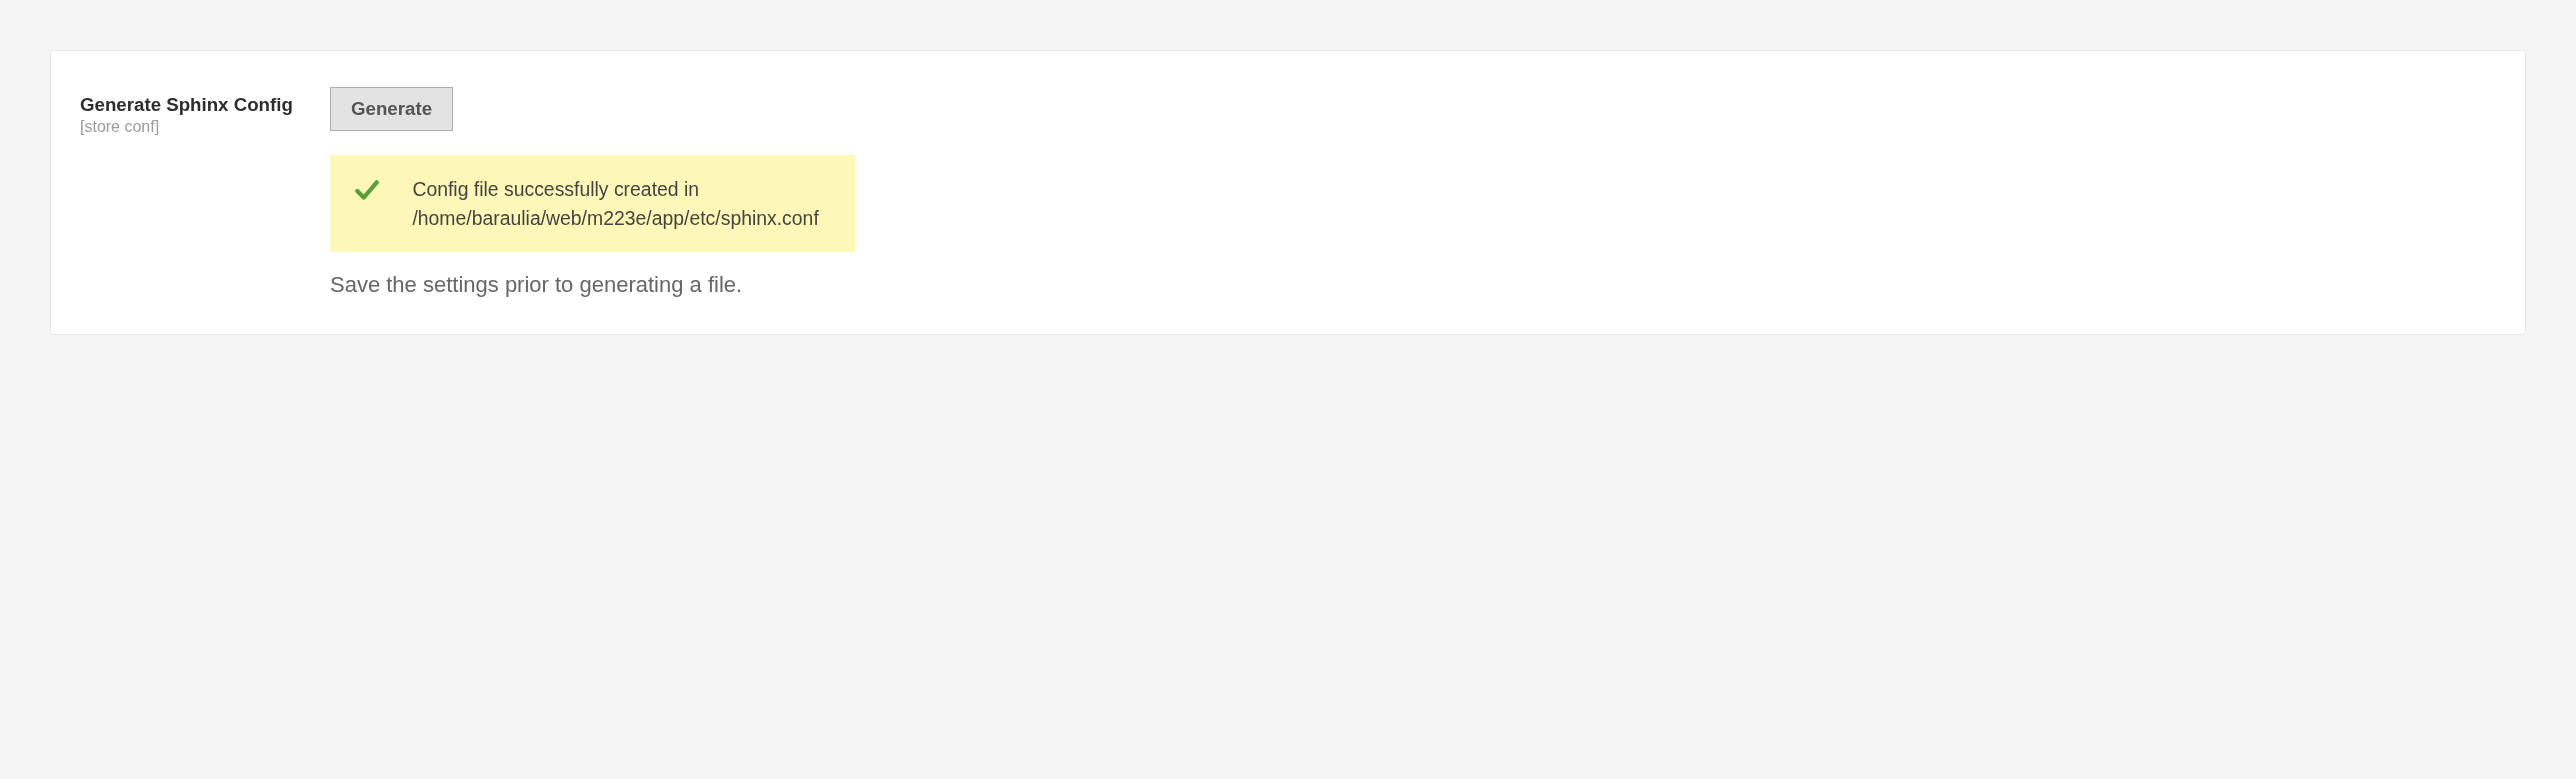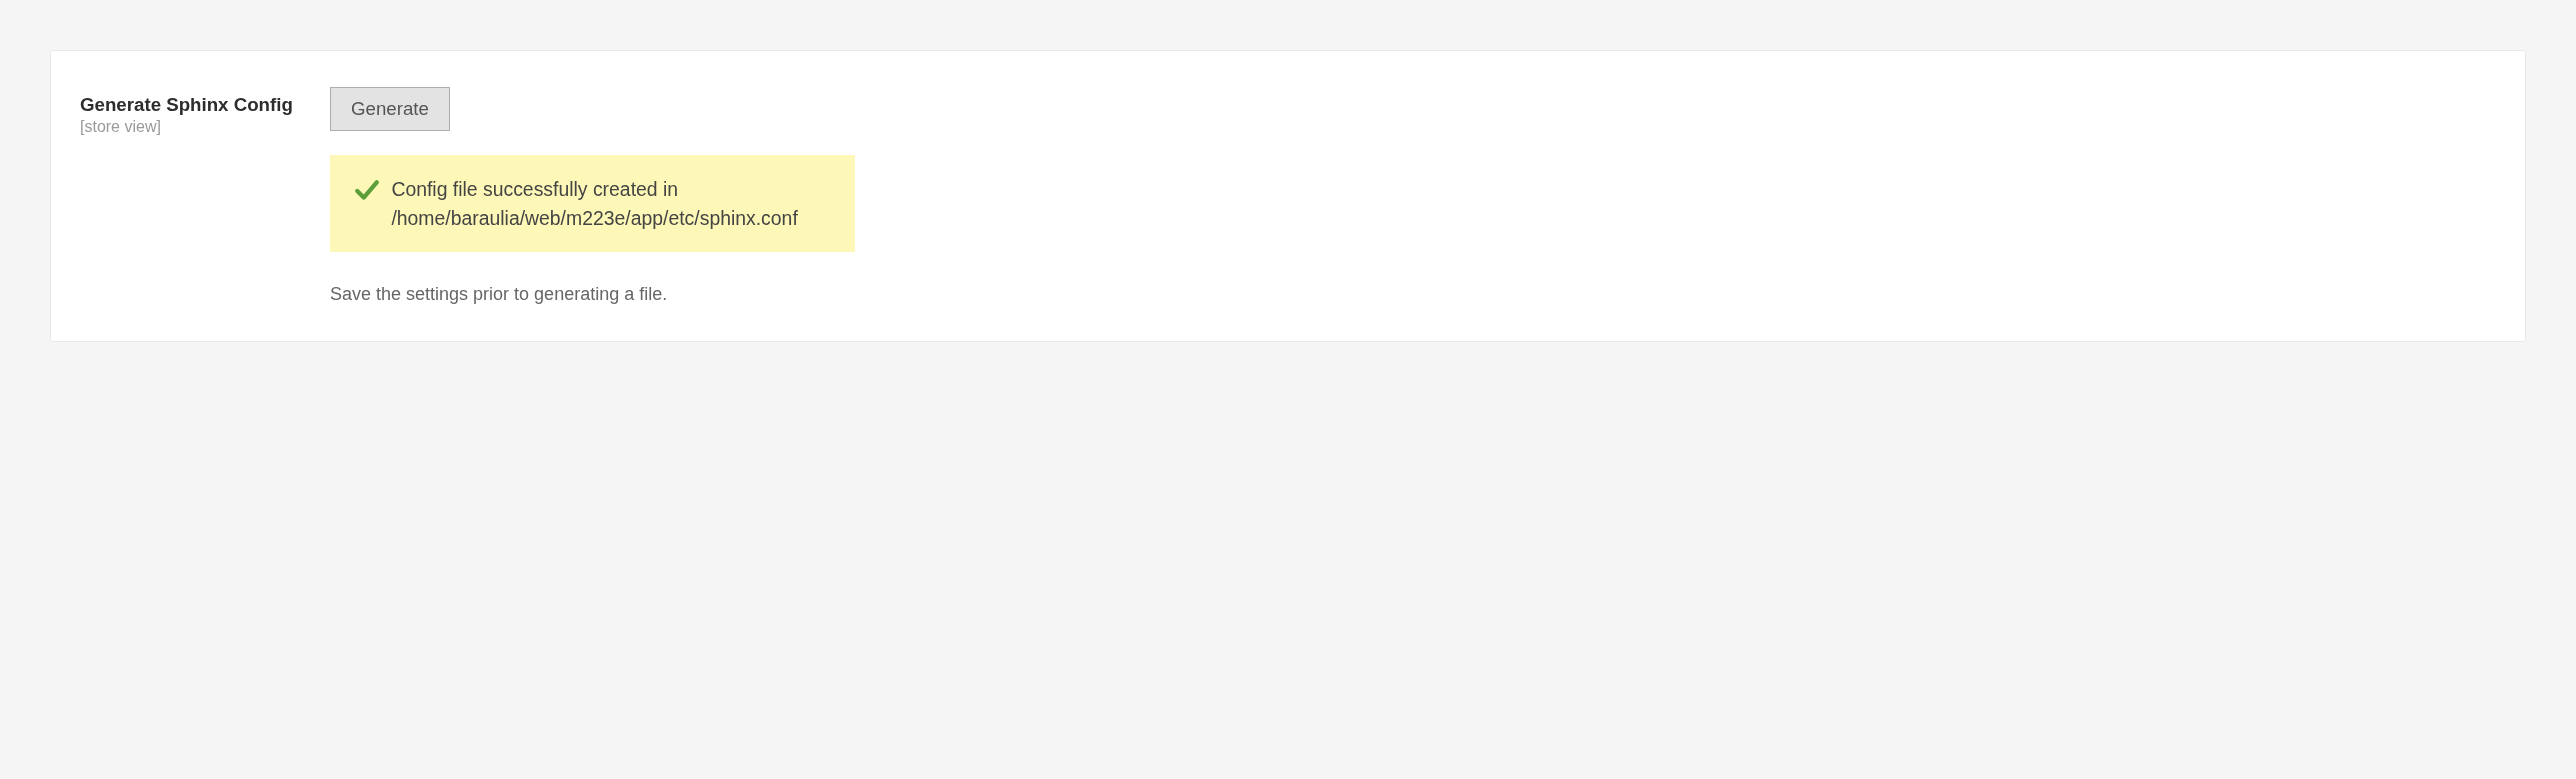--- a/index.html
+++ b/index.html
@@ -47,64 +47,64 @@
       display: flex;
       flex-direction: column;
       align-items: flex-start;
     }
     .btn {
       display: inline-block;
       background: #e3e3e3;
       border: 0.7px solid #adadad;
       color: #555;
       font-size: 18.7px;
-      font-weight: 400;
+      font-weight: 700;
       padding: 10px 20px;
       cursor: pointer;
       font-family: inherit;
     }
     .message {
       width: 100%;
       max-width: 525px;
       background: #fdf8b7;
       padding: 20px 24.4px;
       margin-top: 24.4px;
       display: flex;
       align-items: flex-start;
-      gap: 11px;
+      gap: 32px;
     }
     .check-icon {
       flex: 0 0 auto;
       width: 26px;
       height: 26px;
       margin-top: 1.4px;
     }
     .check-icon svg {
       width: 100%;
       height: 100%;
       display: block;
     }
     .message-text {
       color: #444;
       font-size: 19.4px;
       line-height: 1.45;
     }
     .note {
       color: #666;
-      font-size: 18px;
-      margin-top: 32px;
+      font-size: 22px;
+      margin-top: 20px;
     }
   </style>
 </head>
 <body>
 
 <div class="panel">
   <div class="label-col">
     <span class="field-label">Generate Sphinx Config</span>
-    <span class="scope">[store view]</span>
+    <span class="scope">[store conf]</span>
   </div>
   <div class="value-col">
     <button class="btn" type="button">Generate</button>
     <div class="message">
       <span class="check-icon">
         <svg viewBox="0 0 24 24" fill="none" stroke="#5b9f3b" stroke-width="4" stroke-linecap="round" stroke-linejoin="round">
           <polyline points="3 13 9 19 21 5"></polyline>
         </svg>
       </span>
       <span class="message-text">Config file successfully created in /home/baraulia/web/m223e/app/etc/sphinx.conf</span>

